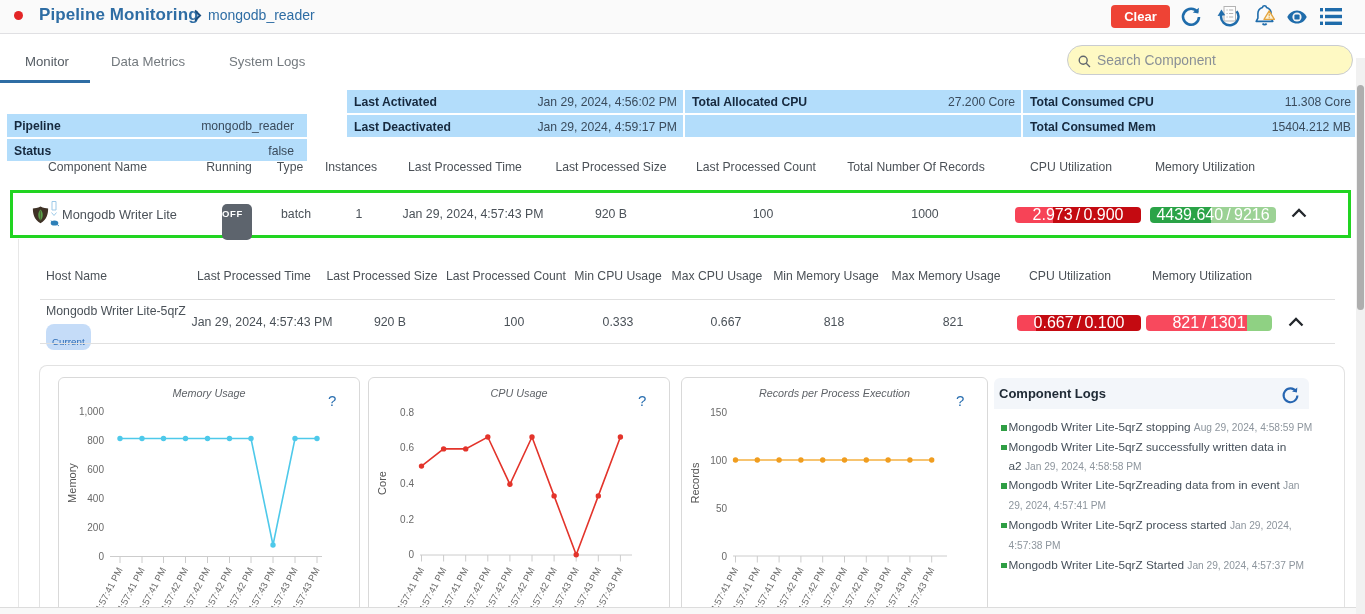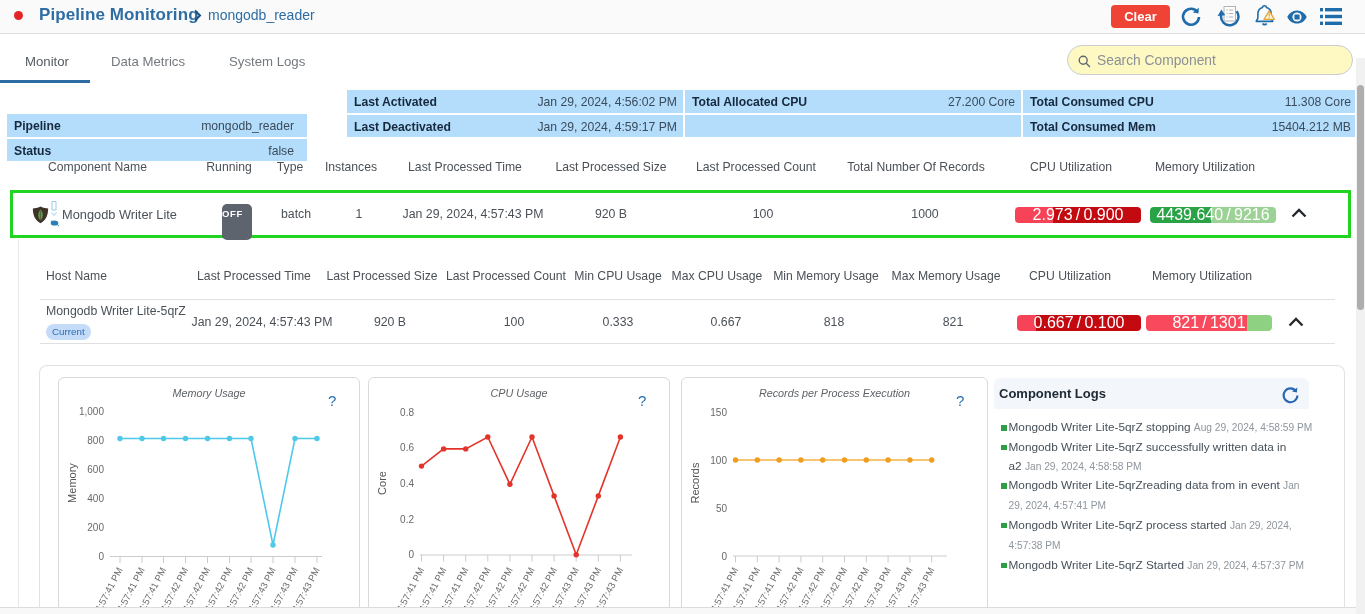--- a/index.html
+++ b/index.html
@@ -228,21 +228,21 @@
   <span class="abs th ctr" style="left:382px;top:269px;">Last Processed Size</span>
   <span class="abs th ctr" style="left:506px;top:269px;">Last Processed Count</span>
   <span class="abs th ctr" style="left:618px;top:269px;">Min CPU Usage</span>
   <span class="abs th ctr" style="left:717px;top:269px;">Max CPU Usage</span>
   <span class="abs th ctr" style="left:826px;top:269px;">Min Memory Usage</span>
   <span class="abs th ctr" style="left:946px;top:269px;">Max Memory Usage</span>
   <span class="abs th ctr" style="left:1070px;top:269px;">CPU Utilization</span>
   <span class="abs th ctr" style="left:1202px;top:269px;">Memory Utilization</span>
   <div class="abs" style="left:40px;top:299px;width:1295px;height:1px;background:#e0e0e0;"></div>
   <span class="abs td" style="left:46px;top:304px;">Mongodb Writer Lite-5qrZ</span>
-  <div class="abs" style="left:46px;top:324px;background:#c5dcf8;border-radius:8px;color:#2d6cb5;font-size:9.8px;padding:2px 6px 3px;">Current</div>
+  <div class="abs" style="left:46px;top:324px;background:#c5dcf8;border-radius:8px;color:#2d6cb5;font-size:9.8px;padding:12px 6px 3px;">Current</div>
   <span class="abs td ctr" style="left:262px;top:315px;">Jan 29, 2024, 4:57:43 PM</span>
   <span class="abs td ctr" style="left:390px;top:315px;">920 B</span>
   <span class="abs td ctr" style="left:514px;top:315px;">100</span>
   <span class="abs td ctr" style="left:618px;top:315px;">0.333</span>
   <span class="abs td ctr" style="left:726px;top:315px;">0.667</span>
   <span class="abs td ctr" style="left:834px;top:315px;">818</span>
   <span class="abs td ctr" style="left:953px;top:315px;">821</span>
   <div class="abs pill" style="left:1017px;top:314.5px;width:124px;">
     <div class="seg" style="left:0;width:19px;background:#f74357;"></div>
     <div class="seg" style="left:19px;width:105px;background:#c40a11;"></div>

